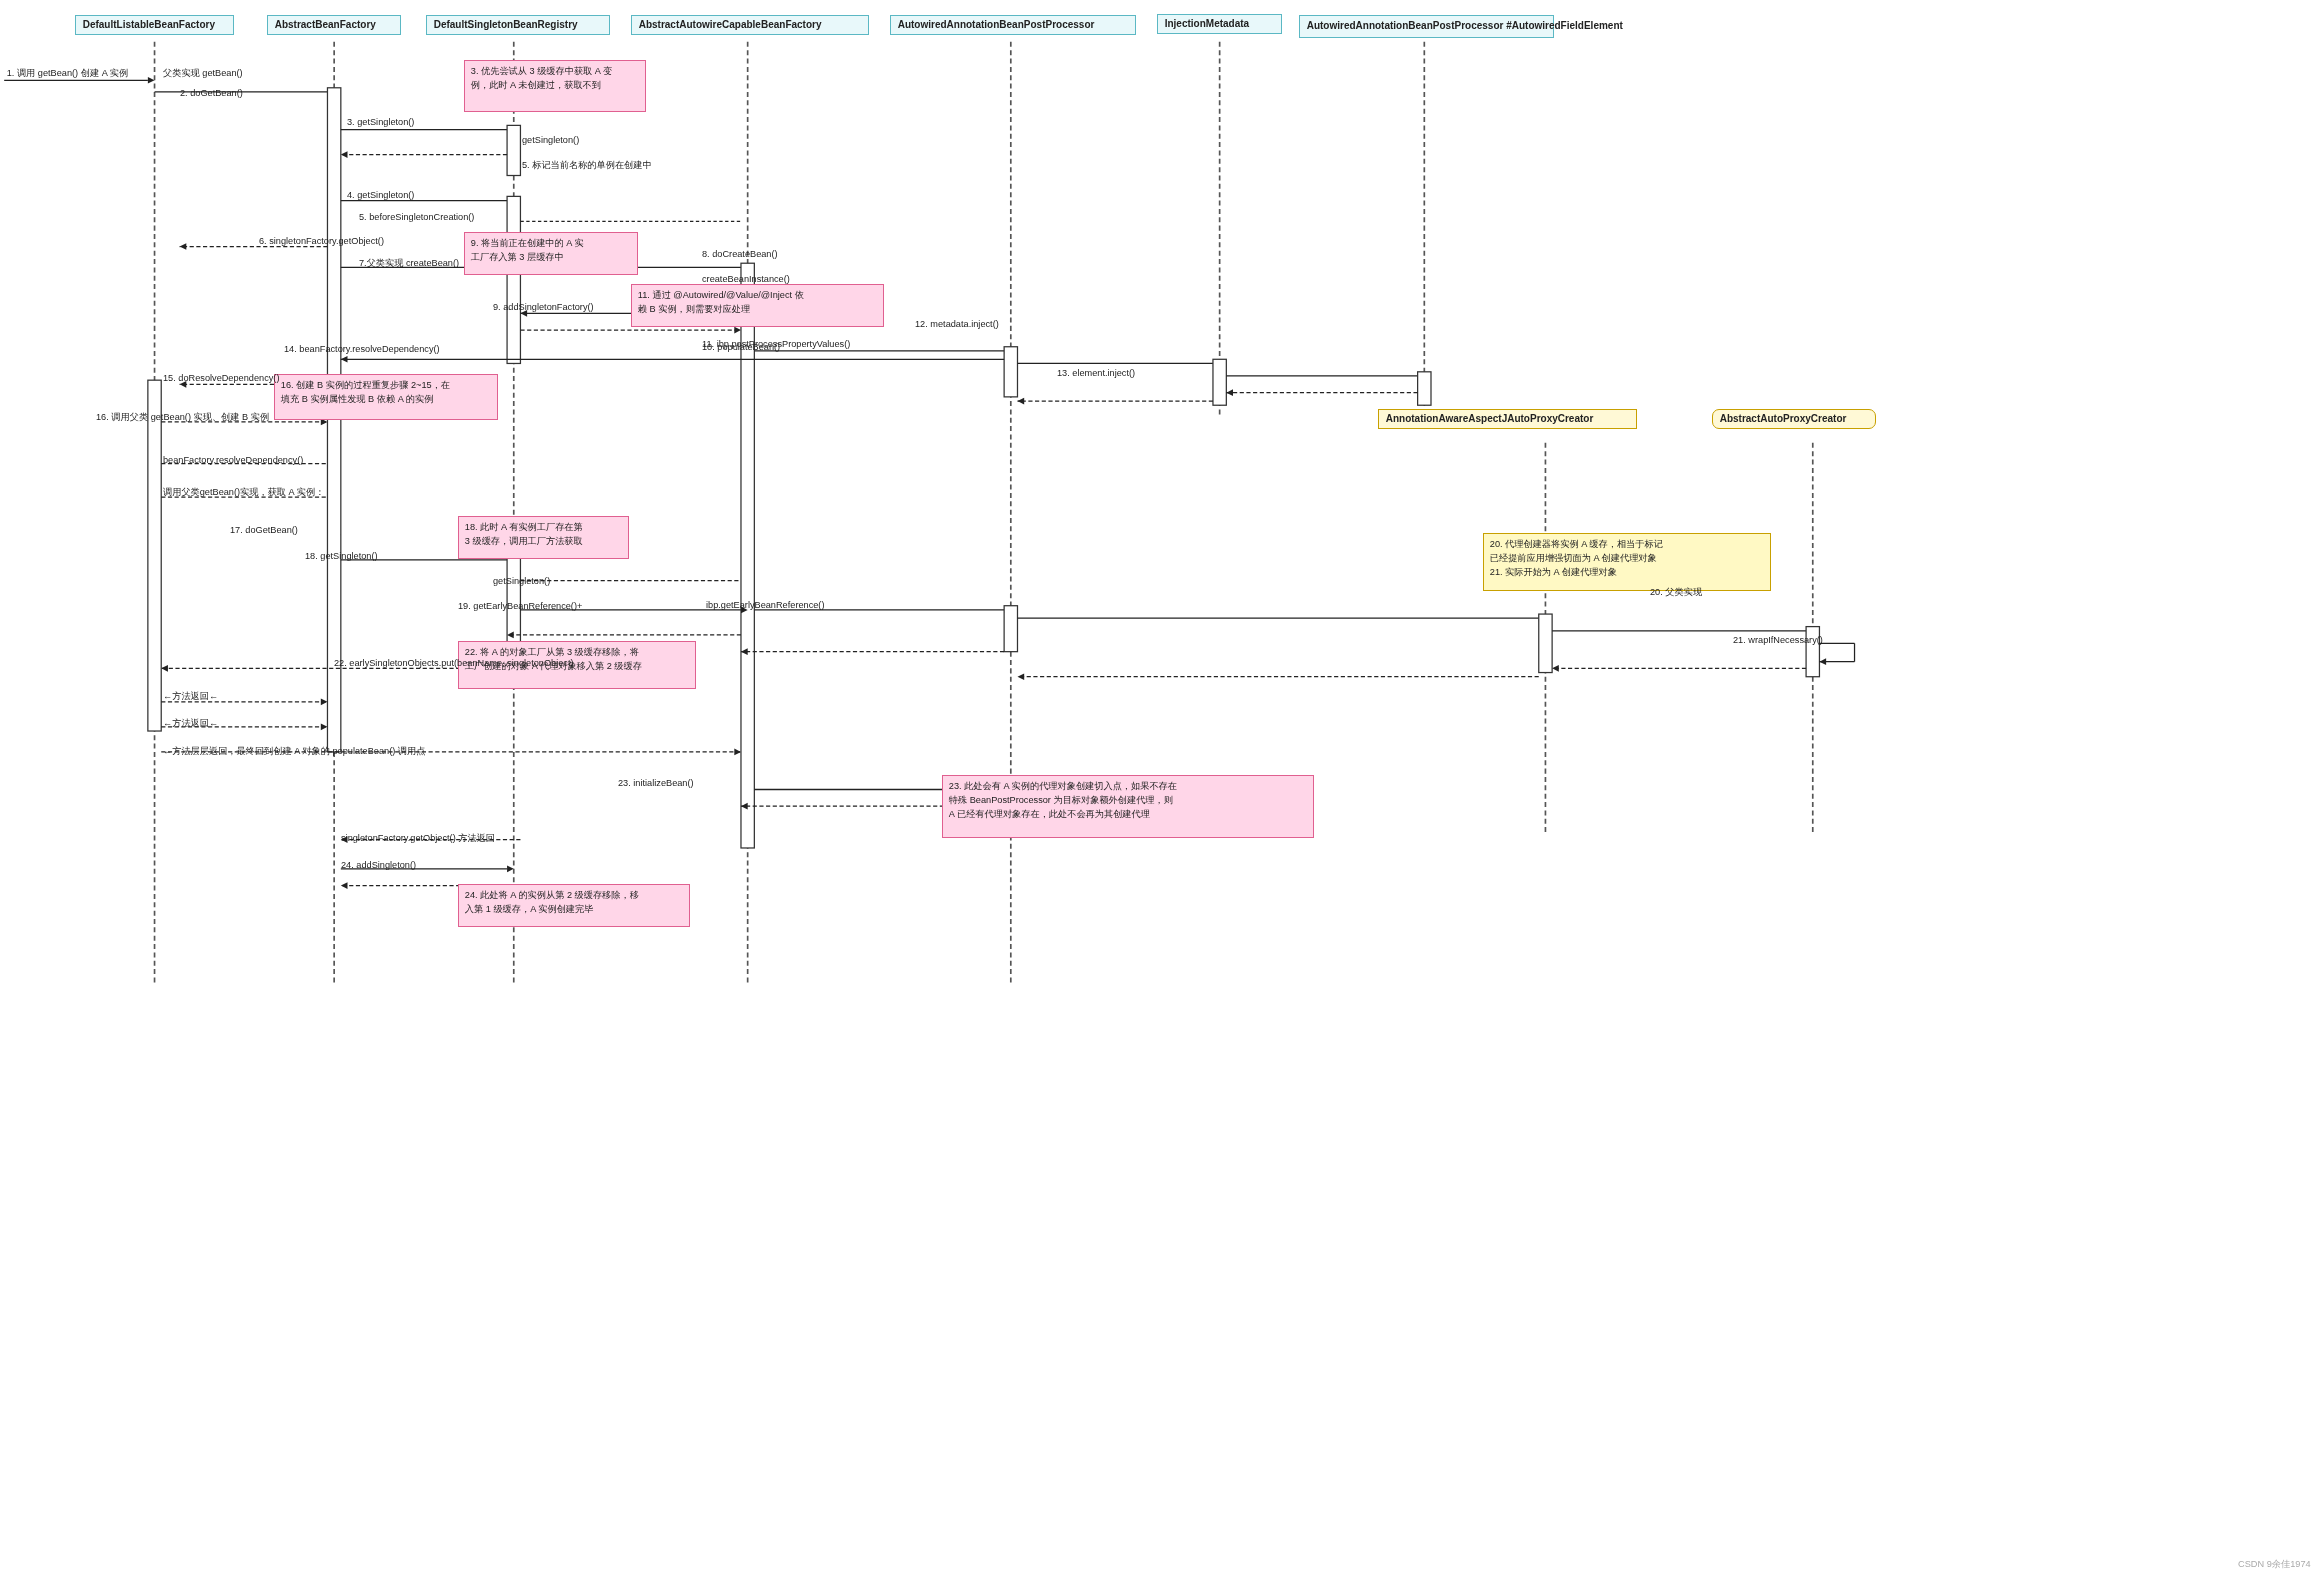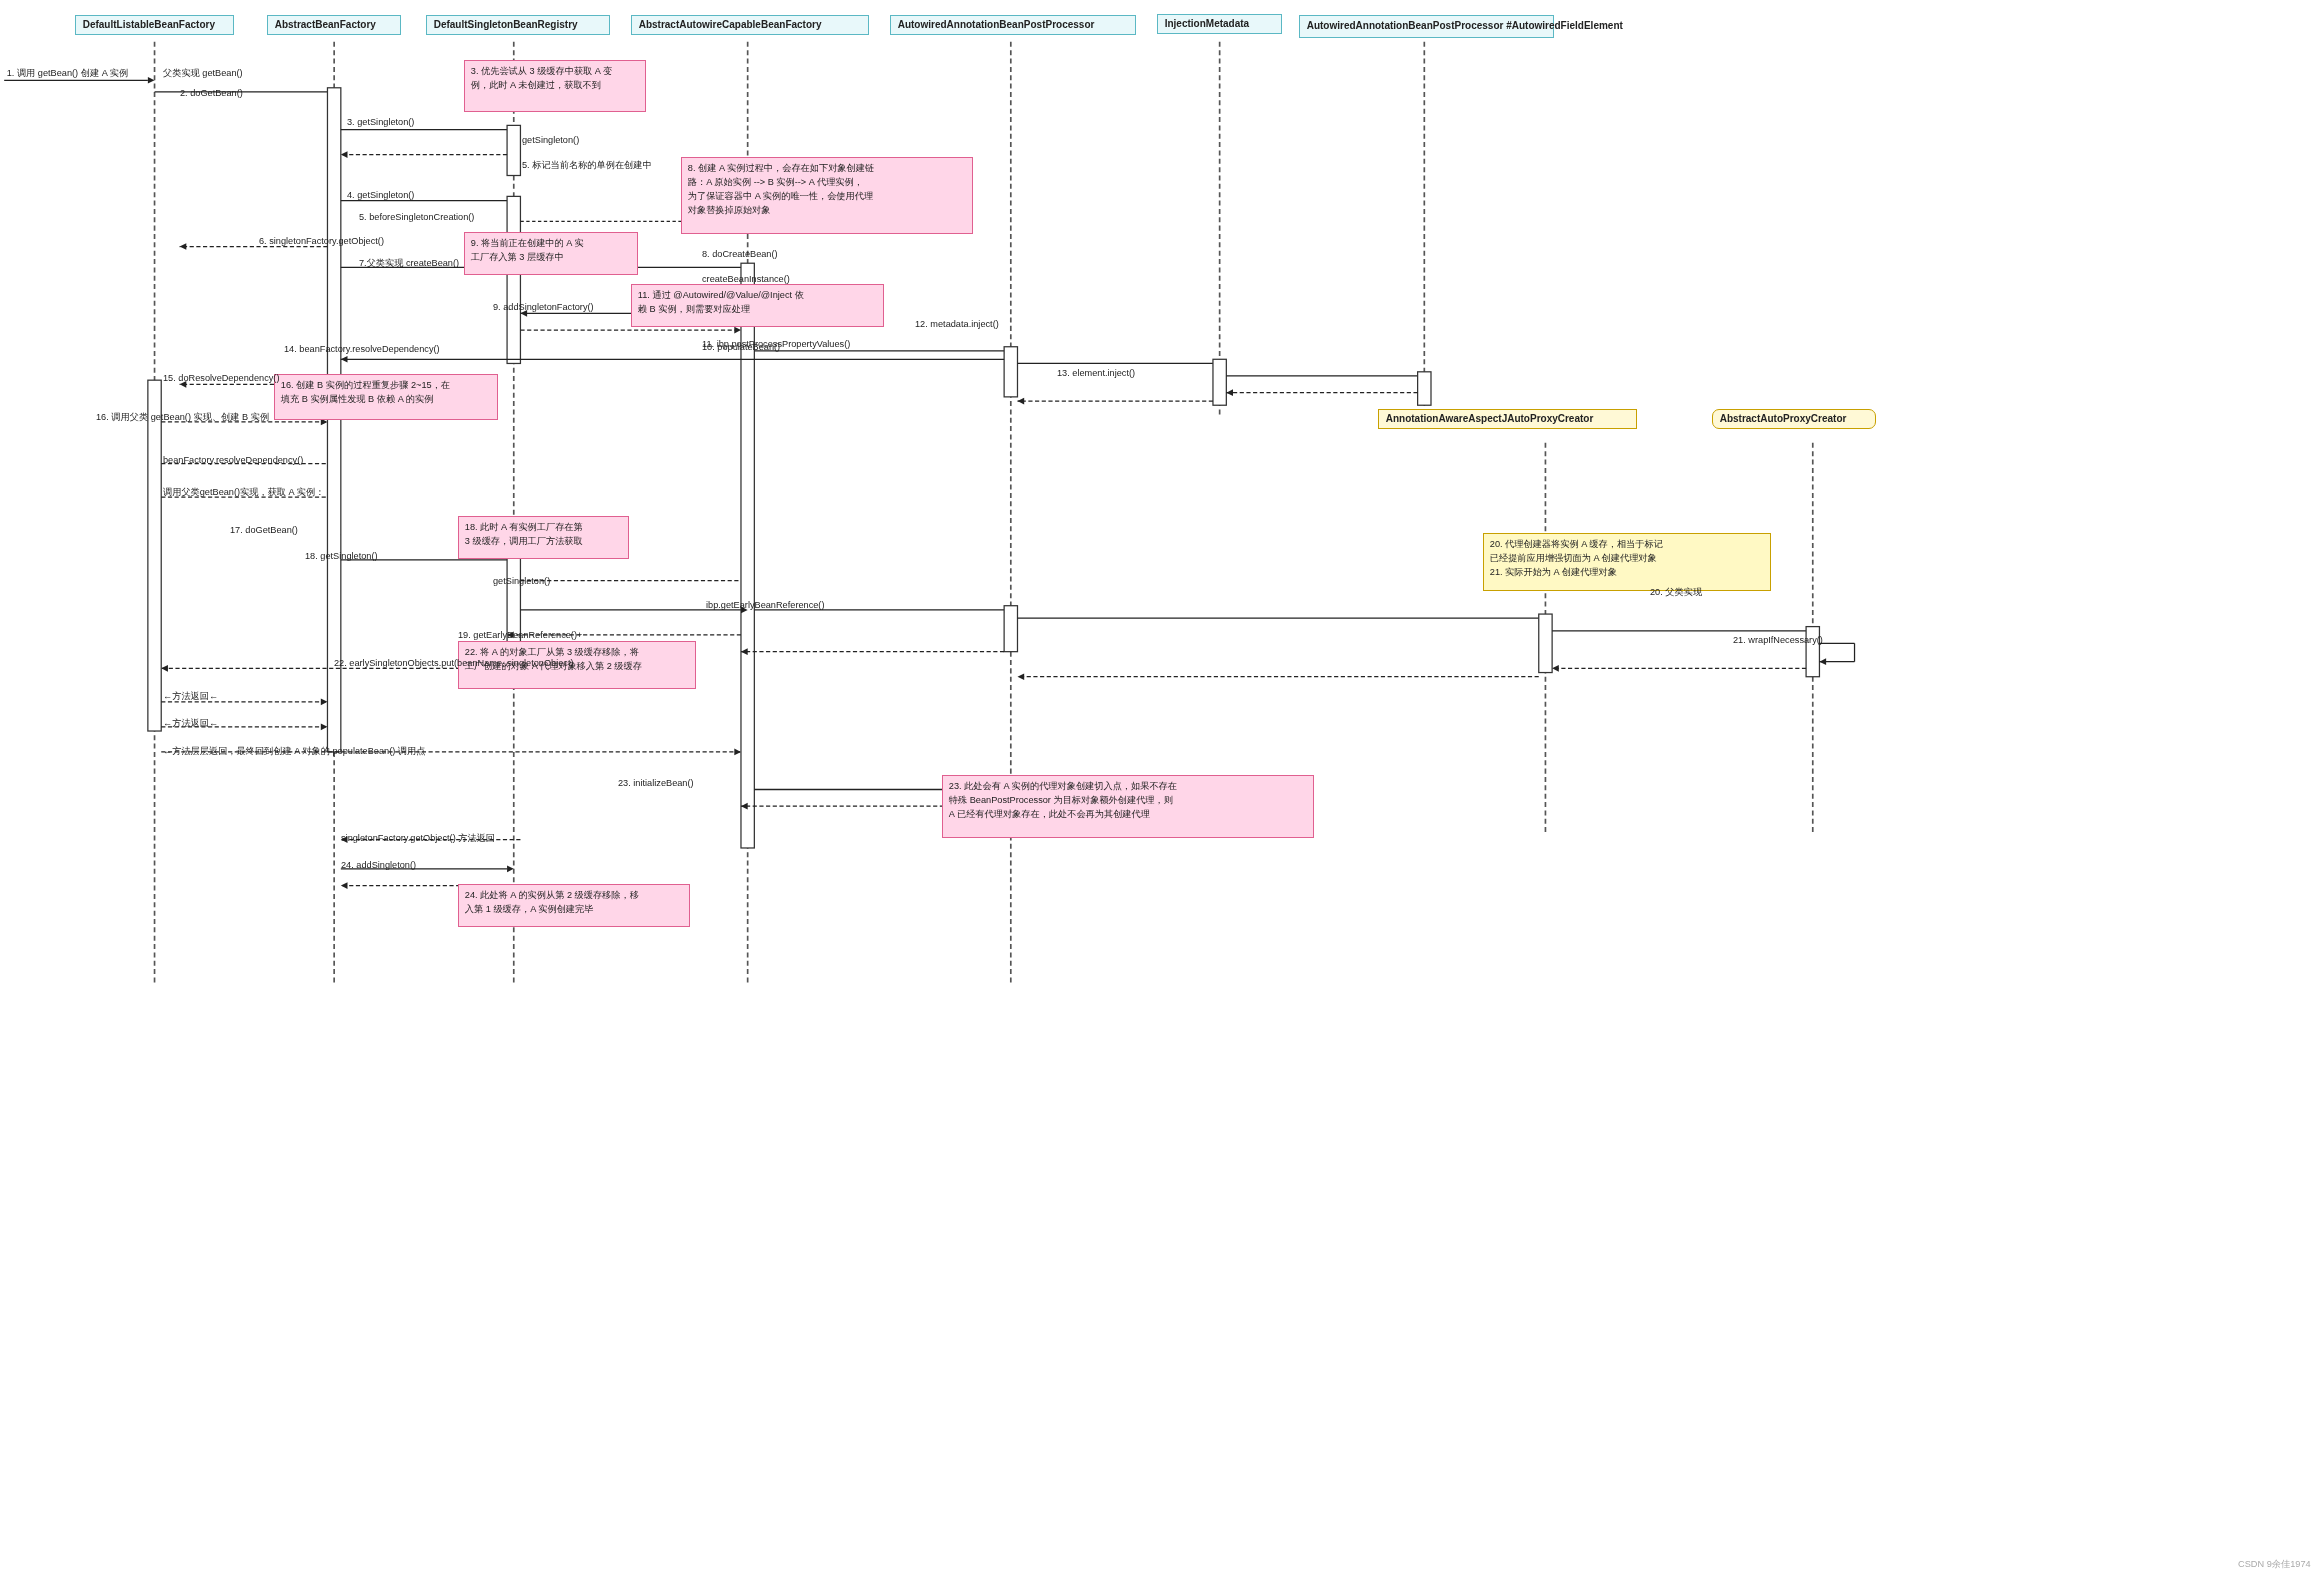--- a/index.html
+++ b/index.html
@@ -263,23 +263,20 @@
 #AutowiredFieldElement</div>
 
   <div class="header-box header-box-yellow" style="left:1378px; top:409px; width:259px;">AnnotationAwareAspectJAutoProxyCreator</div>
 
   <div class="header-box header-box-yellow" style="left:1712px; top:409px; width:164px;border-radius:7px;">AbstractAutoProxyCreator</div>
 
   <div class="note-box" style="left:464px; top:60px; width:182px; height:52px;">
     3. 优先尝试从 3 级缓存中获取 A 变<br>例，此时 A 未创建过，获取不到
   </div>
 
-  <div class="note-box" style="left:681px; top:157px; width:292px; height:77px;">
-    8. 创建 A 实例过程中，会存在如下对象创建链<br>路：A 原始实例 --&gt; B 实例--&gt; A 代理实例，<br>为了保证容器中 A 实例的唯一性，会使用代理<br>对象替换掉原始对象
-  </div>
 
   <div class="note-box" style="left:464px; top:232px; width:174px; height:43px;">
     9. 将当前正在创建中的 A 实<br>工厂存入第 3 层缓存中
   </div>
 
   <div class="note-box" style="left:631px; top:284px; width:253px; height:43px;">
     11. 通过 @Autowired/@Value/@Inject 依<br>赖 B 实例，则需要对应处理
   </div>
 
   <div class="note-box" style="left:274px; top:374px; width:224px; height:46px;">
@@ -324,21 +321,21 @@
   <div class="arrow-label" style="left:915px; top:319px;">12. metadata.inject()</div>
   <div class="arrow-label" style="left:1057px; top:368px;">13. element.inject()</div>
   <div class="arrow-label" style="left:284px; top:344px;">14. beanFactory.resolveDependency()</div>
   <div class="arrow-label" style="left:163px; top:373px;">15. doResolveDependency()</div>
   <div class="arrow-label" style="left:96px; top:411px;">16. 调用父类 getBean() 实现、创建 B 实例</div>
   <div class="arrow-label" style="left:163px; top:455px;text-align:right;">beanFactory.resolveDependency()</div>
   <div class="arrow-label" style="left:163px; top:486px;">调用父类getBean()实现，获取 A 实例：</div>
   <div class="arrow-label" style="left:230px; top:525px;">17. doGetBean()</div>
   <div class="arrow-label" style="left:305px; top:551px;">18. getSingleton()</div>
   <div class="arrow-label" style="left:493px; top:576px;">getSingleton()</div>
-  <div class="arrow-label" style="left:458px; top:601px;margin-top:29px;">19. getEarlyBeanReference()+</div>
+  <div class="arrow-label" style="left:458px; top:601px;">19. getEarlyBeanReference()+</div>
   <div class="arrow-label" style="left:706px; top:600px;">ibp.getEarlyBeanReference()</div>
   <div class="arrow-label" style="left:1650px; top:586px;">20. 父类实现</div>
   <div class="arrow-label" style="left:1733px; top:635px;">21. wrapIfNecessary()</div>
   <div class="arrow-label" style="left:334px; top:658px;">22. earlySingletonObjects.put(beanName, singletonObject)</div>
   <div class="arrow-label" style="left:163px; top:690px;">←方法返回←</div>
   <div class="arrow-label" style="left:163px; top:717px;">←方法返回←</div>
   <div class="arrow-label" style="left:163px; top:745px;">←方法层层返回，最终回到创建 A 对象的 populateBean() 调用点</div>
   <div class="arrow-label" style="left:618px; top:778px;">23. initializeBean()</div>
   <div class="arrow-label" style="left:341px; top:832px;">singletonFactory.getObject() 方法返回</div>
   <div class="arrow-label" style="left:341px; top:860px;">24. addSingleton()</div>

